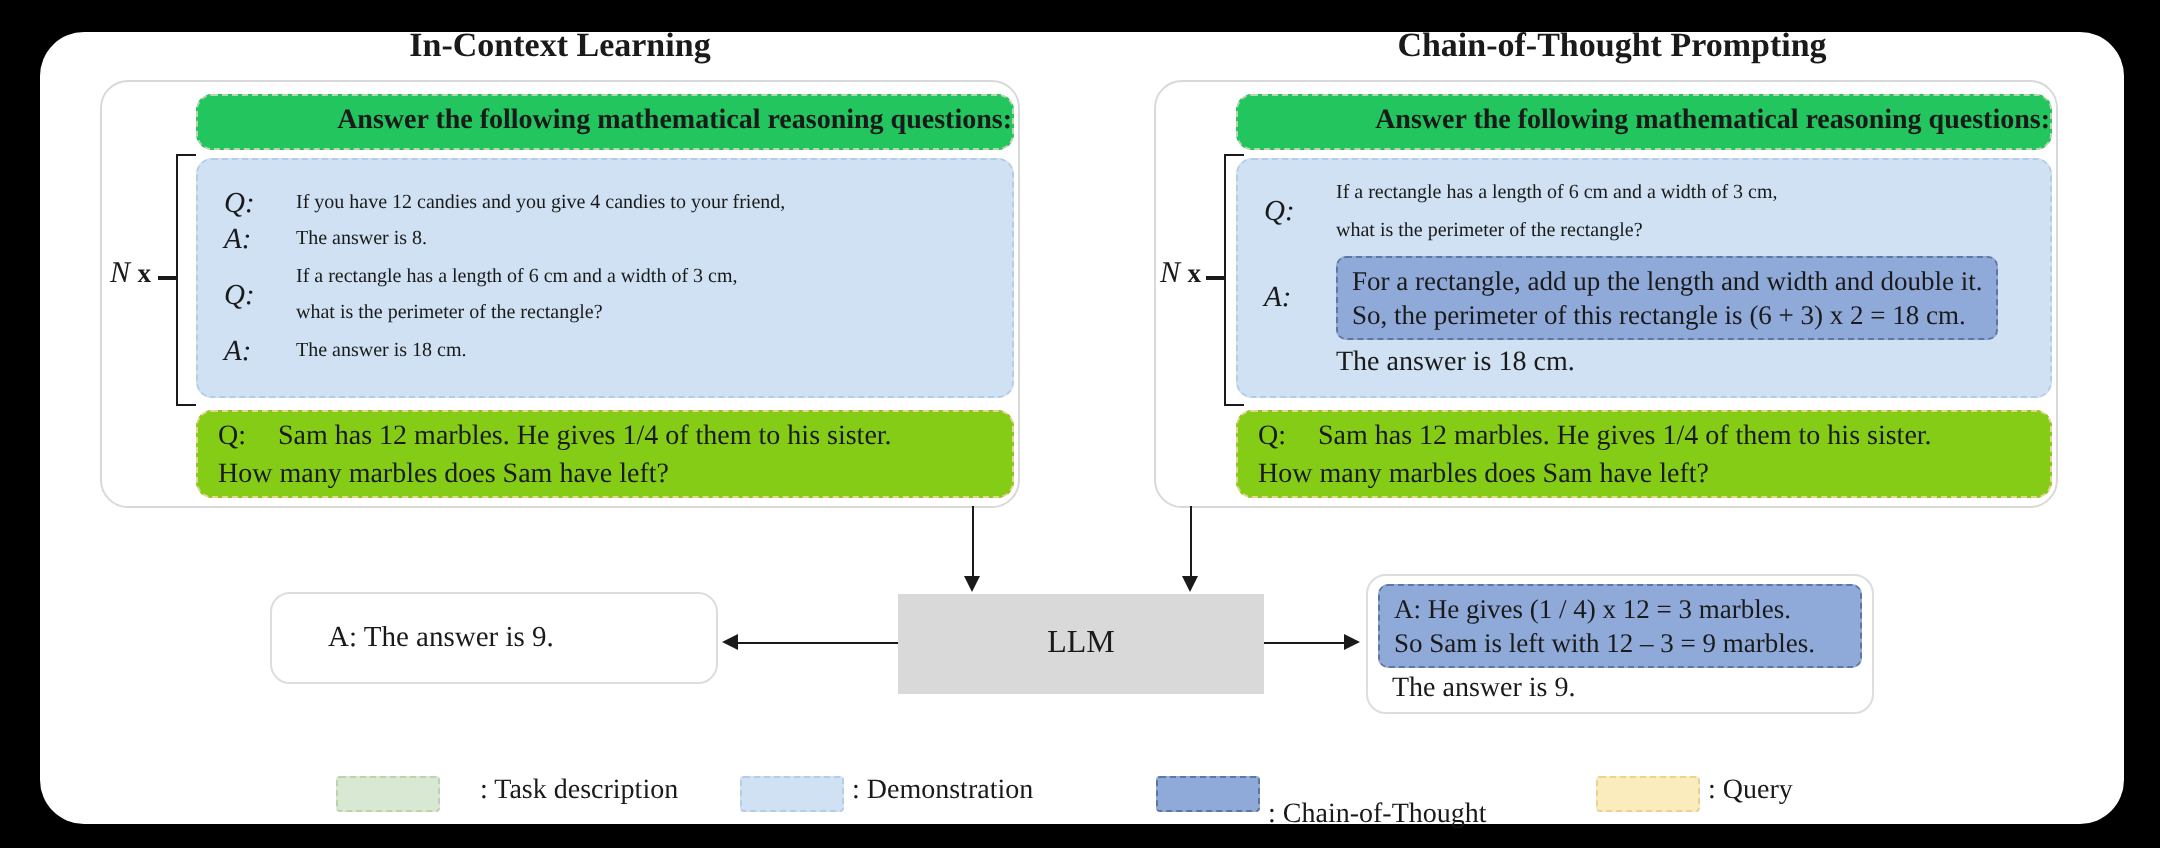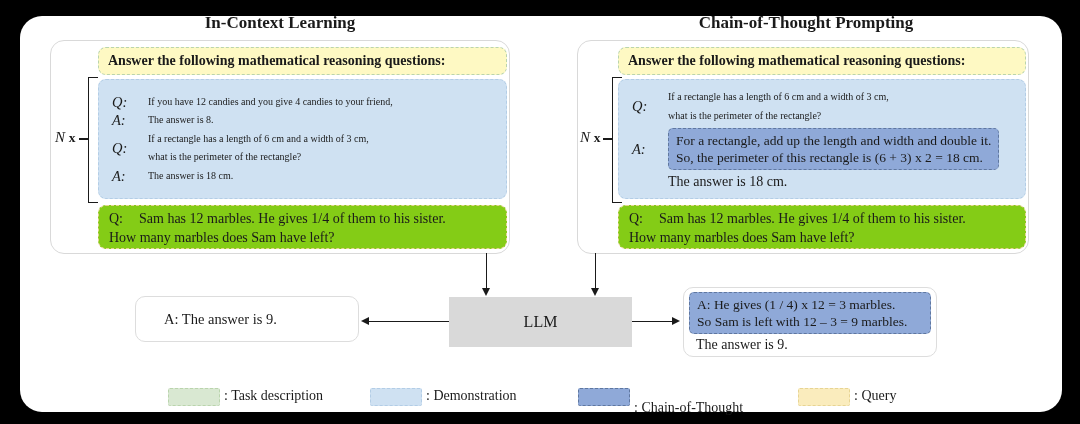--- a/index.html
+++ b/index.html
@@ -2,21 +2,21 @@
 <html><head>
 <meta charset="utf-8">
 <style>
   html,body{margin:0;padding:0;background:#000;}
   .stage{position:relative;width:1080px;height:424px;background:#000;overflow:hidden;
          font-family:"Liberation Serif","DejaVu Serif",serif;color:#1a1a1a;}
   .canvas{position:absolute;left:20px;top:16px;width:1042px;height:396px;background:#fff;border-radius:22px;}
   .fig-title{position:absolute;width:320px;text-align:center;font-weight:bold;font-size:17px;}
   .panel{position:absolute;background:#fff;border:1.5px solid #d9d9d9;border-radius:14px;}
   .box{position:absolute;border-radius:8px;}
-  .box-green{background:#fef9c3;border:1px dashed #bad4ad;}
+  .box-green{background:#22c55e;border:1px dashed #bad4ad;text-align:right;}
   .box-blue{background:#cfe1f2;border:1px dashed #b3cde6;}
   .box-yellow{background:#84cc16;border:1px dashed #e7d494;}
   .box-dark{background:#8fa9d8;border:1.3px dashed #5f779f;border-radius:5px;}
   .task-text{font-weight:bold;font-size:14px;line-height:26px;padding-left:9px;white-space:nowrap;}
   .qa-col{display:flex;flex-direction:column;justify-content:center;height:100%;padding:2px 0;box-sizing:border-box;}
   .qa-row{display:flex;align-items:center;}
   .qa-label{width:36px;padding-left:13px;flex:none;font-style:italic;font-size:14.5px;}
   .qa-lines{font-size:10px;line-height:18.5px;}
   .qa-lines div{white-space:nowrap;}
   .query-inner{padding:4px 10px;font-size:14px;line-height:18.5px;}
@@ -162,21 +162,21 @@
     <div class="box-dark" style="position:relative;">
       <div class="cot-lines">
         <div>A: He gives (1 / 4) x 12 = 3 marbles.</div>
         <div>So Sam is left with 12 – 3 = 9 marbles.</div>
       </div>
     </div>
     <div style="font-size:14px;margin-top:3px;padding-left:7px;">The answer is 9.</div>
   </div>
 
   <div class="legend-swatch sw-green" style="left: 168px; top: 388px; background: rgb(217, 232, 210);"></div>
-  <div class="legend-label" style="left:224px;top:388px;">: Task description</div>
+  <div class="legend-label" style="left:240px;top:388px;">: Task description</div>
   <div class="legend-swatch sw-blue" style="left: 370px; top: 388px; background: rgb(207, 225, 242);"></div>
   <div class="legend-label" style="left:426px;top:388px;">: Demonstration</div>
   <div class="legend-swatch sw-dark" style="left: 578px; top: 388px; background: rgb(143, 169, 216);"></div>
   <div class="legend-label" style="left:634px;top:400px;">: Chain-of-Thought</div>
   <div class="legend-swatch sw-yellow" style="left: 798px; top: 388px; background: rgb(250, 236, 189);"></div>
   <div class="legend-label" style="left:854px;top:388px;">: Query</div>
 
 </div>
 
 </body></html>

